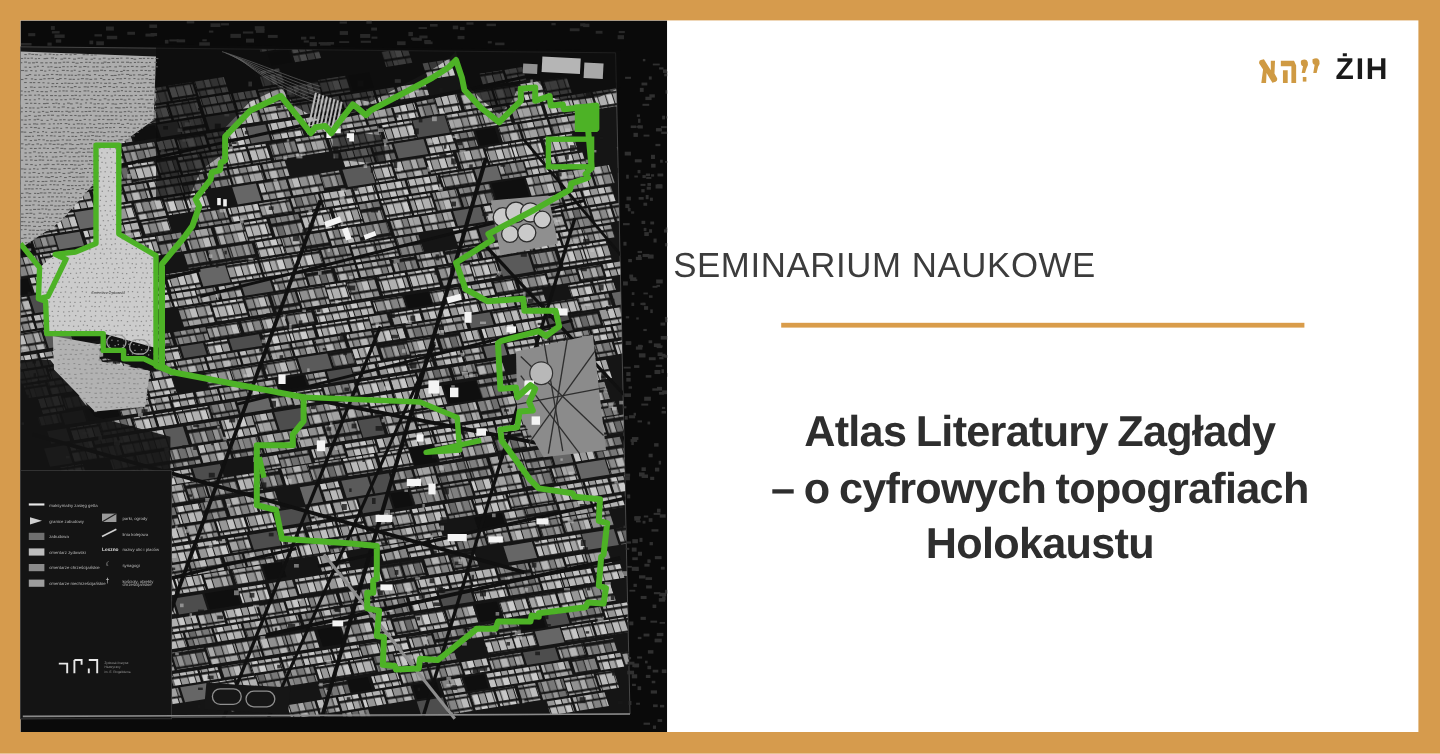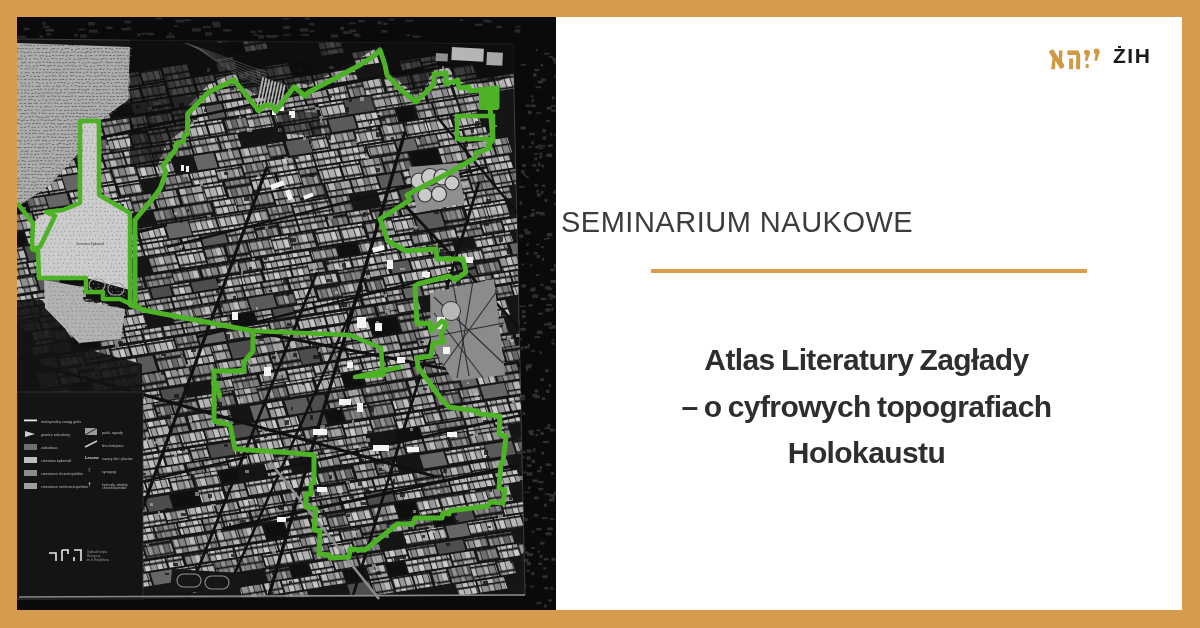--- a/index.html
+++ b/index.html
@@ -1,22 +1,22 @@
 <!DOCTYPE html>
 <html><head><meta charset="utf-8">
 <style>
 html,body{margin:0;padding:0;width:1200px;height:628px;overflow:hidden}
 body{background:#d69b4d;font-family:"Liberation Sans",sans-serif;position:relative}
 .panel{position:absolute;left:17px;top:17px;width:1165px;height:593px;background:#ffffff}
 .map{position:absolute;left:17px;top:17px;width:539px;height:593px}
 .logo{position:absolute;left:1047px;top:44px;width:140px;height:30px}
-.zih{position:absolute;left:66px;top:0;font-weight:bold;font-size:21px;letter-spacing:1.5px;color:#1a1a1a}
+.zih{position:absolute;left:66px;top:0;font-weight:bold;font-size:25px;letter-spacing:1.5px;color:#1a1a1a}
 .sem{position:absolute;left:561px;top:207px;width:627px;font-size:29px;line-height:30px;letter-spacing:0.5px;color:#3c3c3c}
 .gline{position:absolute;left:651px;top:269px;width:436px;height:4px;background:#d99c4a}
-.title{position:absolute;left:553px;top:337px;width:627px;text-align:center;font-weight:bold;font-size:30px;line-height:46.5px;letter-spacing:-0.6px;word-spacing:-1.5px;color:#2e2e2e}
+.title{position:absolute;left:553px;top:337px;width:627px;text-align:center;font-weight:bold;font-size:36px;line-height:46.5px;letter-spacing:-0.6px;word-spacing:-1.5px;color:#2e2e2e}
 </style></head>
 <body>
 
 <div class="panel"></div>
 
 <svg class="map" viewBox="0 0 539 593">
 
 <rect x="0" y="0" width="539" height="593" fill="#0a0a0a"></rect>
 
 <polygon points="0,22 496,27 508,578 0,582" fill="#151515" stroke="#4a4a4a" stroke-width="0.8"></polygon>

